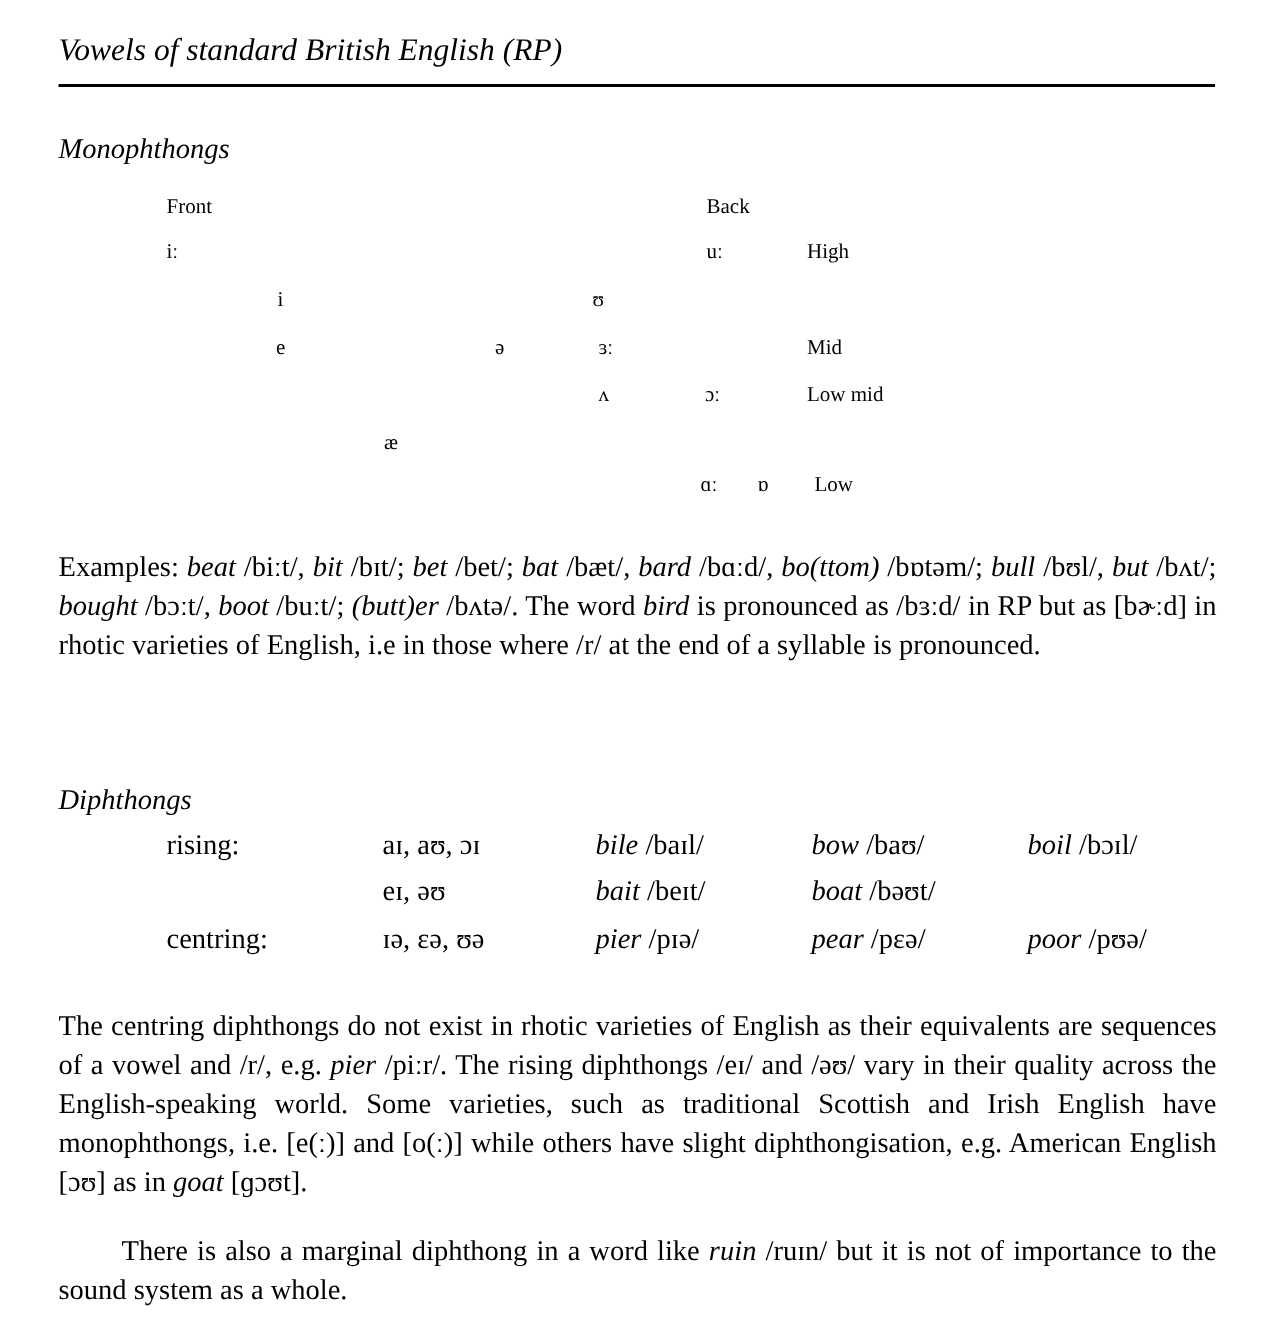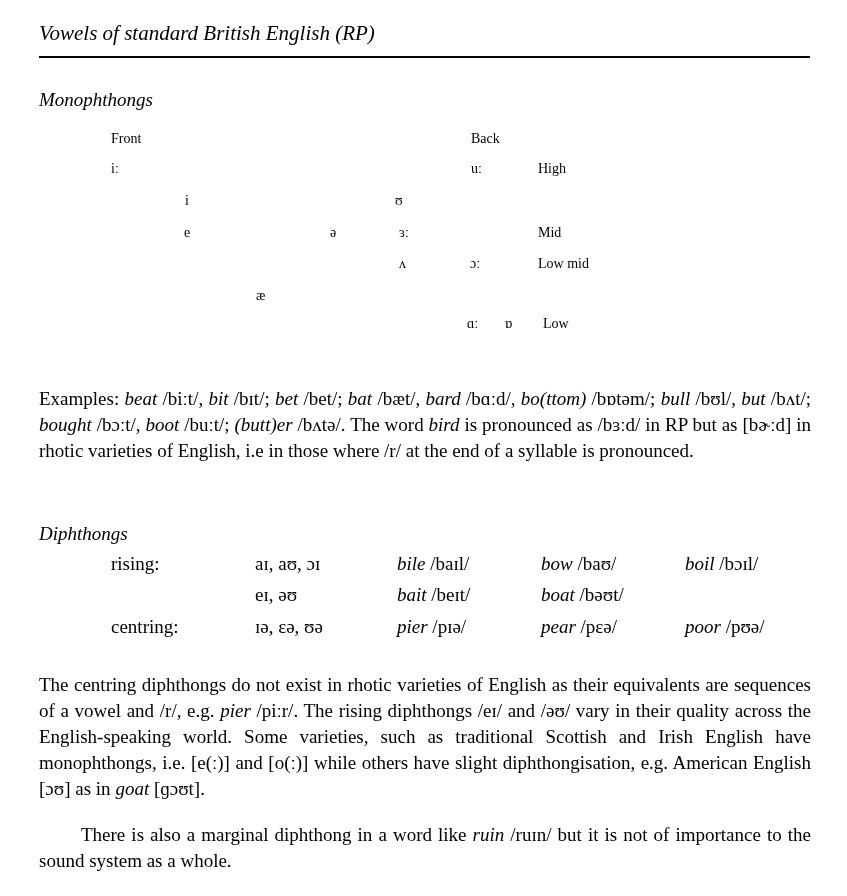--- a/index.html
+++ b/index.html
@@ -68,21 +68,21 @@
 
   
   .para {
     position: absolute;
     font-size: 19px;
     line-height: 26px;
     text-align: justify;
     color: #000;
   }
   .para i { font-style: italic; }
-  #examples-para { left: 39px; top: 386px; width: 772px; font-family: Liberation Serif, serif; }
+  #examples-para { left: 39px; top: 366px; width: 772px; font-family: Liberation Serif, serif; }
   #centring-para { left: 39px; top: 672px; width: 772px; }
   #marginal-para { left: 39px; top: 822px; width: 772px; text-indent: 42px; }
 
   
   .dtable {
     position: absolute;
     left: 0;
     top: 0;
     width: 847px;
     height: 120px;

